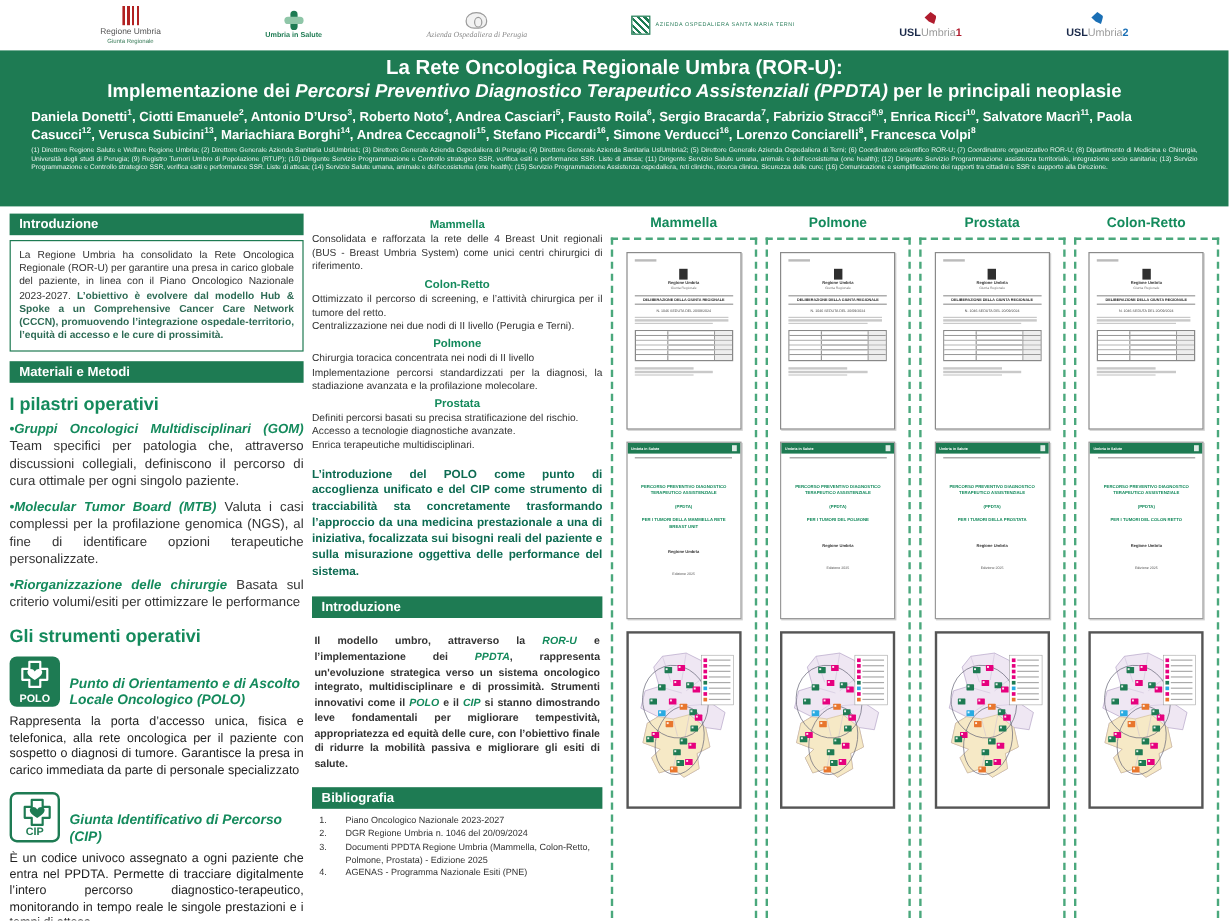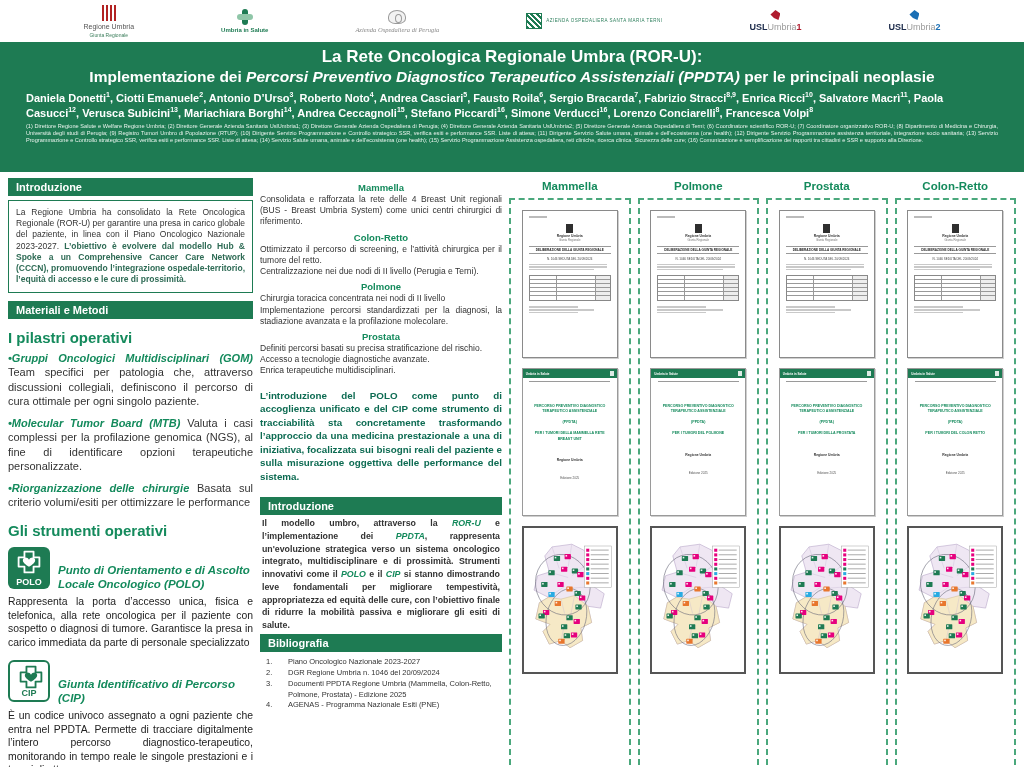--- a/index.html
+++ b/index.html
@@ -61,21 +61,21 @@
   .tool-icon .abbr { font-size:9px; font-weight:bold; margin-bottom:2px; }
   .tool-icon.polo .abbr { color:#fff; }
   .tool-icon.cip .abbr { color:#1E7B53; }
   .tool-title { font-size:11.5px; font-weight:bold; font-style:italic; color:#148A5C; line-height:1.25;margin-top:19px; }
   .tool-text { font-size:10.4px; line-height:1.3; text-align:justify; color:#222; margin-bottom:8px; }
 
   
   .res-head { text-align:center; font-size:9.5px; font-weight:bold; color:#148A5C; margin:4px 0 1px 0; }
   .res-line { font-size:8.5px; line-height:1.32; text-align:justify; color:#333; }
   .highlight { font-size:9.8px; line-height:1.38; text-align:justify; font-weight:bold; color:#0D6B52; margin-top:12px; }
-  .conc-text { font-size:8.8px; line-height:1.45; text-align:justify; color:#333; font-weight:bold; padding:2px 2px; }
+  .conc-text { font-size:8.8px; line-height:1.45; text-align:justify; color:#333; font-weight:bold; padding:13px 2px; }
   .seg-hl { color:#148A5C; font-style:italic; font-weight:bold; }
   .bib-list { list-style:none; margin:5px 0 0 6px; }
   .bib-list li { font-size:7.5px; line-height:1.45; color:#333; display:flex; gap:12px; }
   .bib-list .num { width:10px; flex:none; }
   .mid-gap1 { margin-top:14px; }
 
   
   .panel { display:flex; flex-direction:column; }
   .panel-label { text-align:center; font-size:11.5px; font-weight:bold; color:#148A5C; margin:2px 0 6px 0; }
   .panel-box { flex:1; border:2px dashed #4aa87c; display:flex; flex-direction:column; align-items:center; padding:10px 6px; gap:10px; }

